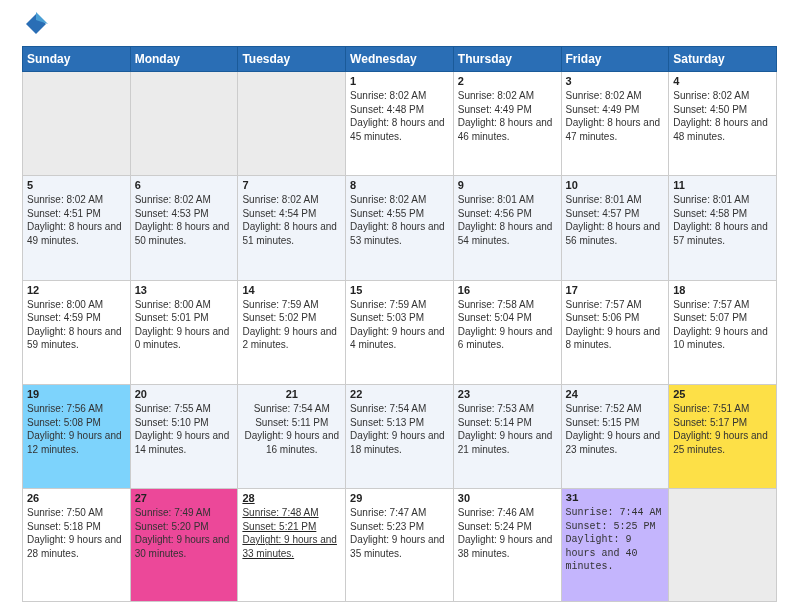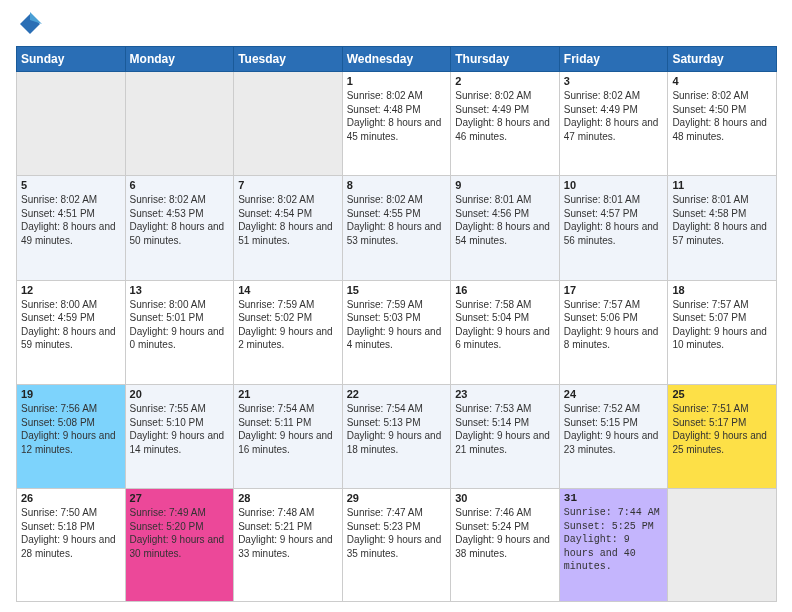--- a/index.html
+++ b/index.html
@@ -6,21 +6,21 @@
     body {
       font-family: Arial, sans-serif;
       background: #fff;
       width: 792px;
       height: 612px;
       overflow: hidden;
     }
     .container {
       width: 792px;
       height: 612px;
-      padding: 10px 15px 10px 16px;
+      padding: 10px 15px 10px 22px;
       display: flex;
       flex-direction: column;
     }
     .header {
       display: flex;
       justify-content: space-between;
       align-items: flex-start;
       margin-bottom: 8px;
     }
     .logo {
@@ -282,21 +282,21 @@
 Daylight: 9 hours
 and 12 minutes.</div>
           </td>
           <td style="background: rgb(240, 244, 250);">
             <div class="day-num">20</div>
             <div class="day-info">Sunrise: 7:55 AM
 Sunset: 5:10 PM
 Daylight: 9 hours
 and 14 minutes.</div>
           </td>
-          <td style="background: rgb(240, 244, 250);">
+          <td style="background: rgb(240, 244, 250); text-align: center;">
             <div class="day-num">21</div>
             <div class="day-info">Sunrise: 7:54 AM
 Sunset: 5:11 PM
 Daylight: 9 hours
 and 16 minutes.</div>
           </td>
           <td style="background: rgb(240, 244, 250);">
             <div class="day-num">22</div>
             <div class="day-info">Sunrise: 7:54 AM
 Sunset: 5:13 PM
@@ -333,21 +333,21 @@
 Daylight: 9 hours
 and 28 minutes.</div>
           </td>
           <td style="background: #ec4899;">
             <div class="day-num">27</div>
             <div class="day-info">Sunrise: 7:49 AM
 Sunset: 5:20 PM
 Daylight: 9 hours
 and 30 minutes.</div>
           </td>
-          <td style="background: rgb(255, 255, 255);">
+          <td style="background: rgb(255, 255, 255); text-decoration: underline;">
             <div class="day-num">28</div>
             <div class="day-info">Sunrise: 7:48 AM
 Sunset: 5:21 PM
 Daylight: 9 hours
 and 33 minutes.</div>
           </td>
           <td style="background: rgb(255, 255, 255);">
             <div class="day-num">29</div>
             <div class="day-info">Sunrise: 7:47 AM
 Sunset: 5:23 PM

